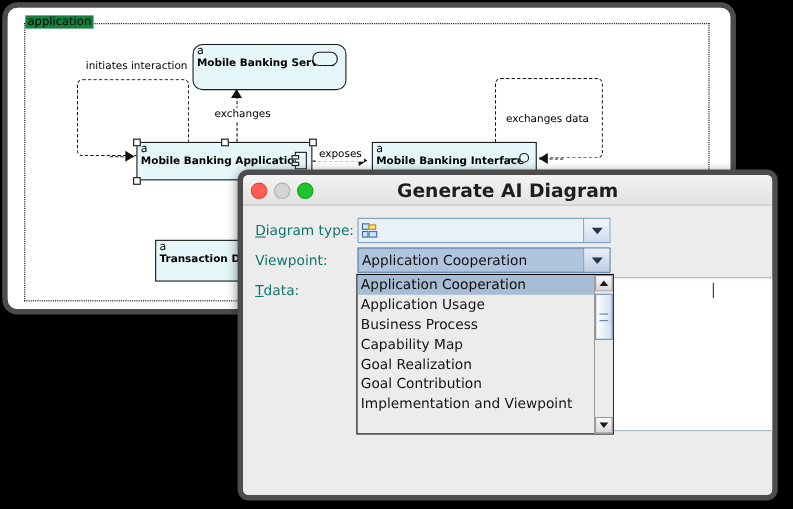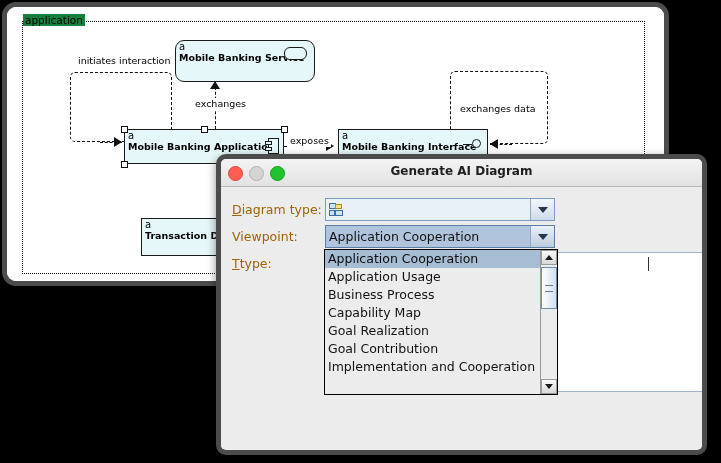--- a/index.html
+++ b/index.html
@@ -105,31 +105,31 @@
     box-sizing:border-box;overflow:hidden;
     box-shadow:0 3px 10px rgba(0,0,0,.45);
   }
   .titlebar{
     position:relative;height:27px;
     background:linear-gradient(to bottom,#f3f3f3 0%,#e2e2e2 100%);
     border-bottom:1px solid #b9b9b9;
   }
   .title-text{
     position:absolute;left:0;right:0;top:5px;text-align:center;
-    font-size:12px;font-weight:bold;color:#1e1e1e;
+    font-size:17px;font-weight:bold;color:#1e1e1e;
   }
   .traffic{position:absolute;top:7px;width:13px;height:13px;border-radius:50%;}
   .tl-close{left:7px;background:#ff5f52;border:1px solid #d9483d;}
   .tl-min{left:28px;background:#d4d4d4;border:1px solid #b2b2b2;}
   .tl-max{left:49px;background:#1fc32b;border:1px solid #17a121;}
 
   .dlg-body{position:relative;height:262px;background:#ececec;}
 
   .field-label{
-    position:absolute;font-size:12.5px;color:#a16207;line-height:15px;
+    position:absolute;font-size:12.5px;color:#0f766e;line-height:15px;
     white-space:nowrap;
   }
   .field-label .mn{text-decoration:underline;}
   #lbl-diagramtype{left:11px;top:15px;}
   #lbl-viewpoint{left:11px;top:42px;}
   #lbl-topic{left:11px;top:69px;}
 
   .combo{
     position:absolute;height:23px;box-sizing:border-box;
     border:1px solid #7a9cc0;display:flex;align-items:stretch;
@@ -303,35 +303,35 @@
 
       <span class="field-label" id="lbl-viewpoint">Viewpoint:</span>
 
       <div class="combo" id="combo-viewpoint">
         <span class="combo-val">Application Cooperation</span>
         <span class="combo-btn">
           <span class="caret-down"></span>
         </span>
       </div>
 
-      <span class="field-label" id="lbl-topic"><span class="mn">T</span><span>type:</span></span>
+      <span class="field-label" id="lbl-topic"><span class="mn">T</span><span>data:</span></span>
 
       <div class="topic-field">
         <span class="caret"></span>
       </div>
 
       <div class="popup-list">
         <div class="list-items">
           <div class="list-item selected">Application Cooperation</div>
           <div class="list-item">Application Usage</div>
           <div class="list-item">Business Process</div>
           <div class="list-item">Capability Map</div>
           <div class="list-item">Goal Realization</div>
           <div class="list-item">Goal Contribution</div>
-          <div class="list-item">Implementation and Cooperation</div>
+          <div class="list-item">Implementation and Viewpoint</div>
         </div>
         <div class="scrollbar">
           <div class="sb-btn sb-up">
             <span class="tri"></span>
           </div>
           <div class="sb-track">
             <div class="sb-thumb">
               <span class="grip"></span>
             </div>
           </div>

